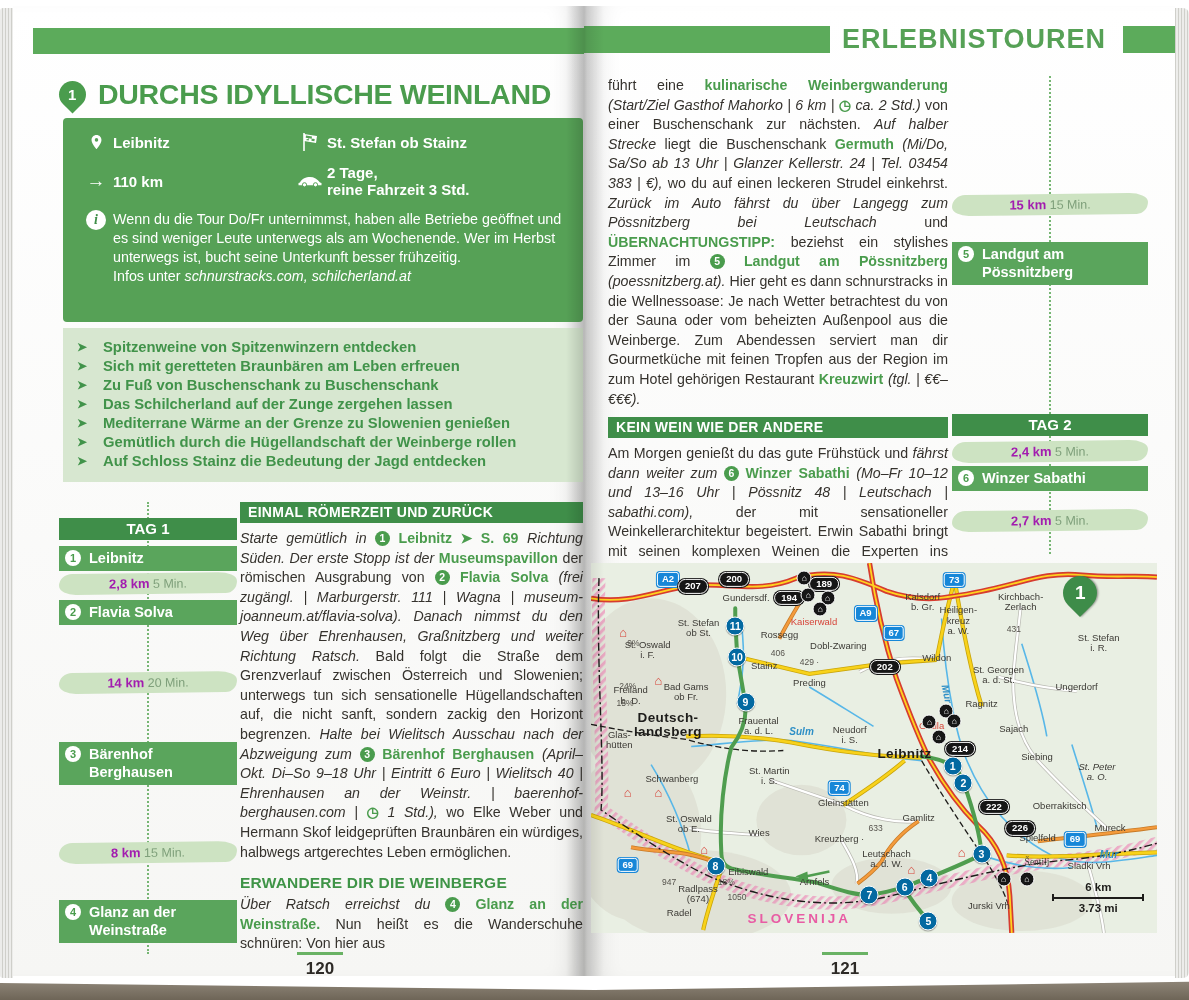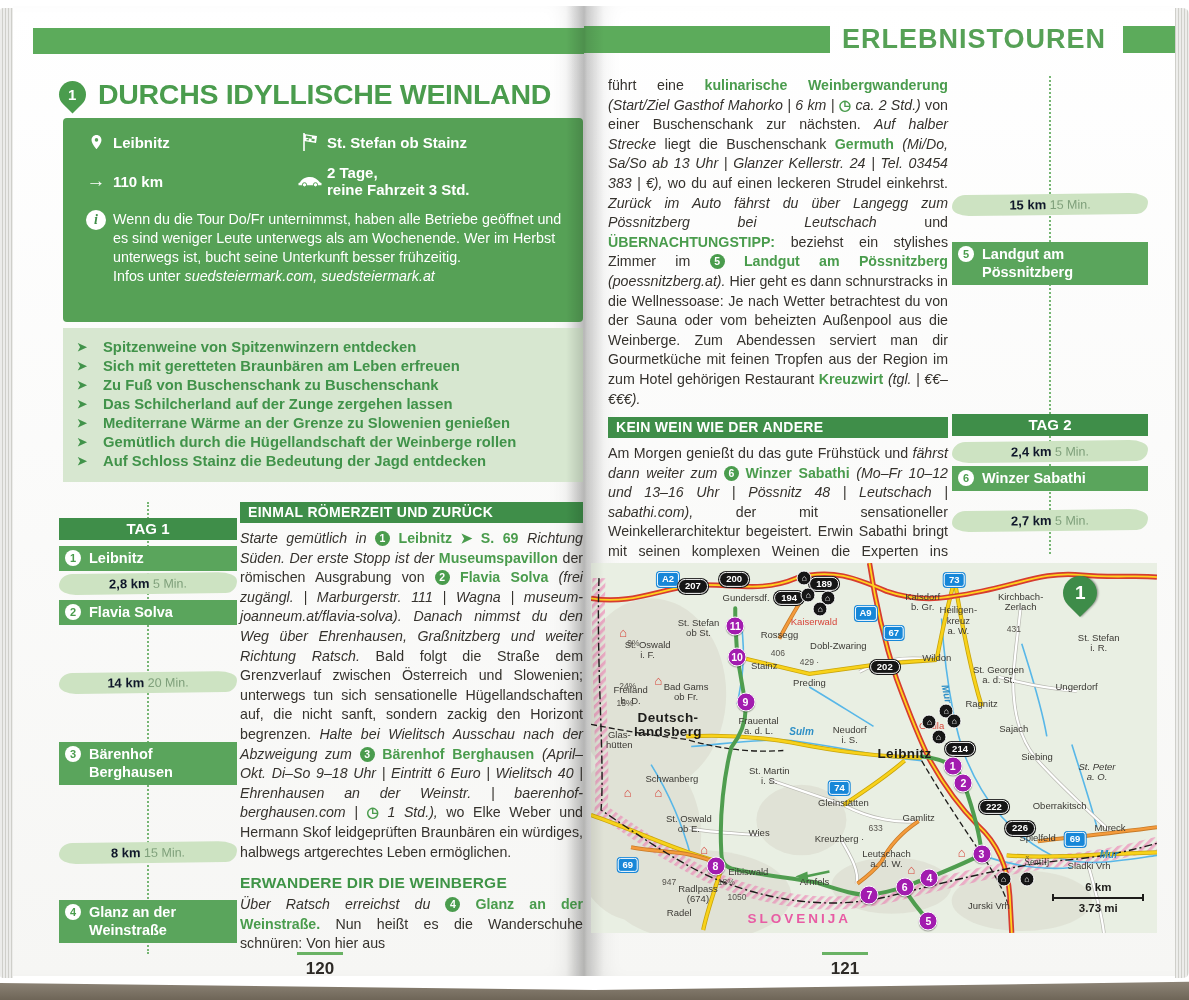--- a/index.html
+++ b/index.html
@@ -61,21 +61,21 @@
   .dotline{position:absolute;left:calc(50% - 1px);top:0;bottom:0;border-left:2px dotted #76b673;}
   .it-item{position:absolute;left:0;right:0;z-index:1;}
   .it-day{background:#3f8e49;color:#fff;text-align:center;font-weight:bold;font-size:15px;padding:2px 0 3px;}
   .it-stop{background:#5aa55c;color:#fff;font-weight:bold;font-size:14.5px;line-height:1.25;
            padding:3px 6px 4px;display:flex;gap:8px;align-items:flex-start;}
   .it-num{background:#fff;color:#4a9c4d;border-radius:50%;width:16px;height:16px;line-height:16px;
           text-align:center;font-size:11px;flex:0 0 16px;margin-top:1px;font-weight:bold;}
   .it-label{white-space:pre-line;}
   .it-dist{background:#cde3c2;border-radius:14px 20px 12px 18px/60% 45% 60% 45%;transform:rotate(-.7deg);
            text-align:center;font-size:12.5px;color:#7fa07b;padding:3px 0;}
-  .it-dist b{color:#0f172a;font-size:13px;}
+  .it-dist b{color:#a21caf;font-size:13px;}
 
   
   .textcol-l{position:absolute;left:227px;top:496px;width:343px;}
   .textcol-r{position:absolute;left:24px;top:70px;width:340px;}
 
   
   .topbar-r{position:absolute;left:0;top:20px;width:246px;height:27px;background:#5cab5b;}
   .runhead{position:absolute;left:258px;top:18px;color:#56a156;font-weight:bold;font-size:27px;
            letter-spacing:1px;white-space:nowrap;}
   .topblock{position:absolute;left:539px;top:20px;width:52px;height:27px;background:#5cab5b;}
@@ -88,21 +88,21 @@
   .ml-townb{font-size:13.5px;font-weight:bold;color:#1d1c1a;letter-spacing:.4px;}
   .ml-small{font-size:8.5px;color:#55524c;}
   .ml-red{color:#d6453a;}
   .ml-riv{color:#2e8fc6;font-style:italic;font-weight:bold;font-size:10px;}
   .ml-rivv{color:#2e8fc6;font-style:italic;font-weight:bold;font-size:10px;transform:translate(-50%,-50%) rotate(78deg);}
   .ml-region{color:#e85ca4;font-weight:bold;font-size:13.5px;letter-spacing:3px;}
   .ml-shield{background:#1787d8;color:#fff;font-weight:bold;font-size:9.5px;padding:1px 4px;
              border-radius:3px;border:1px solid #fff;box-shadow:0 0 0 1px #1787d8;}
   .ml-oval{background:#161616;color:#fff;font-weight:bold;font-size:9.5px;padding:1px 6px;
            border-radius:9px;border:1px solid #fff;box-shadow:0 0 0 1px #161616;}
-  .ml-marker{background:#a21caf;color:#fff;font-weight:bold;font-size:10.5px;width:17px;height:17px;
+  .ml-marker{background:#0369a1;color:#fff;font-weight:bold;font-size:10.5px;width:17px;height:17px;
              line-height:17px;border-radius:50%;border:1.5px solid #fff;box-shadow:0 1px 1px rgba(0,0,0,.3);z-index:3;}
   .ml-poi{background:#161616;color:#fff;width:13px;height:13px;line-height:12px;border-radius:50%;
           font-size:8.5px;border:1px solid #fff;z-index:2;}
   .ml-poired{color:#d6453a;font-size:13px;font-weight:bold;z-index:2;}
   .m-pin{position:absolute;left:87%;top:10%;width:40px;height:40px;transform:translate(-50%,-60%);z-index:4;}
   .m-pin .tp{width:34px;height:34px;background:#3e8c49;border-radius:50% 50% 50% 0;transform:rotate(-45deg);
              display:flex;align-items:center;justify-content:center;box-shadow:1px 1px 2px rgba(0,0,0,.35);}
   .m-pin .tp span{transform:rotate(45deg);color:#fff;font-weight:bold;font-size:19px;}
   .scalebar{position:absolute;left:81.5%;top:86%;width:92px;text-align:center;z-index:3;
             color:#1d1c1a;font-size:11.5px;font-weight:bold;}
@@ -154,21 +154,21 @@
         </span>
         <span class="ib-val pre">2 Tage,
 reine Fahrzeit 3 Std.</span>
       </div>
       <div class="ib-tip">
         <span class="ib-ico">
           <span class="info-i">i</span>
         </span>
         <span class="ib-tiptext">
           <span>Wenn du die Tour Do/Fr unternimmst, haben alle Betriebe geöffnet und es sind weniger Leute unterwegs als am Wochenende. Wer im Herbst unterwegs ist, bucht seine Unterkunft besser frühzeitig.</span><br>
-          <span><span class="sg-t">Infos unter </span><span class="sg-i">suedsteiermark.com, suedsteiermark.at</span></span>
+          <span><span class="sg-t">Infos unter </span><span class="sg-i">schnurstracks.com, schilcherland.at</span></span>
         </span>
       </div>
     </div>
 
     <ul class="highlights">
         <li>
           <span class="hl-arrow">➤</span>
           <span>Spitzenweine von Spitzenwinzern entdecken</span>
         </li>
         <li>

